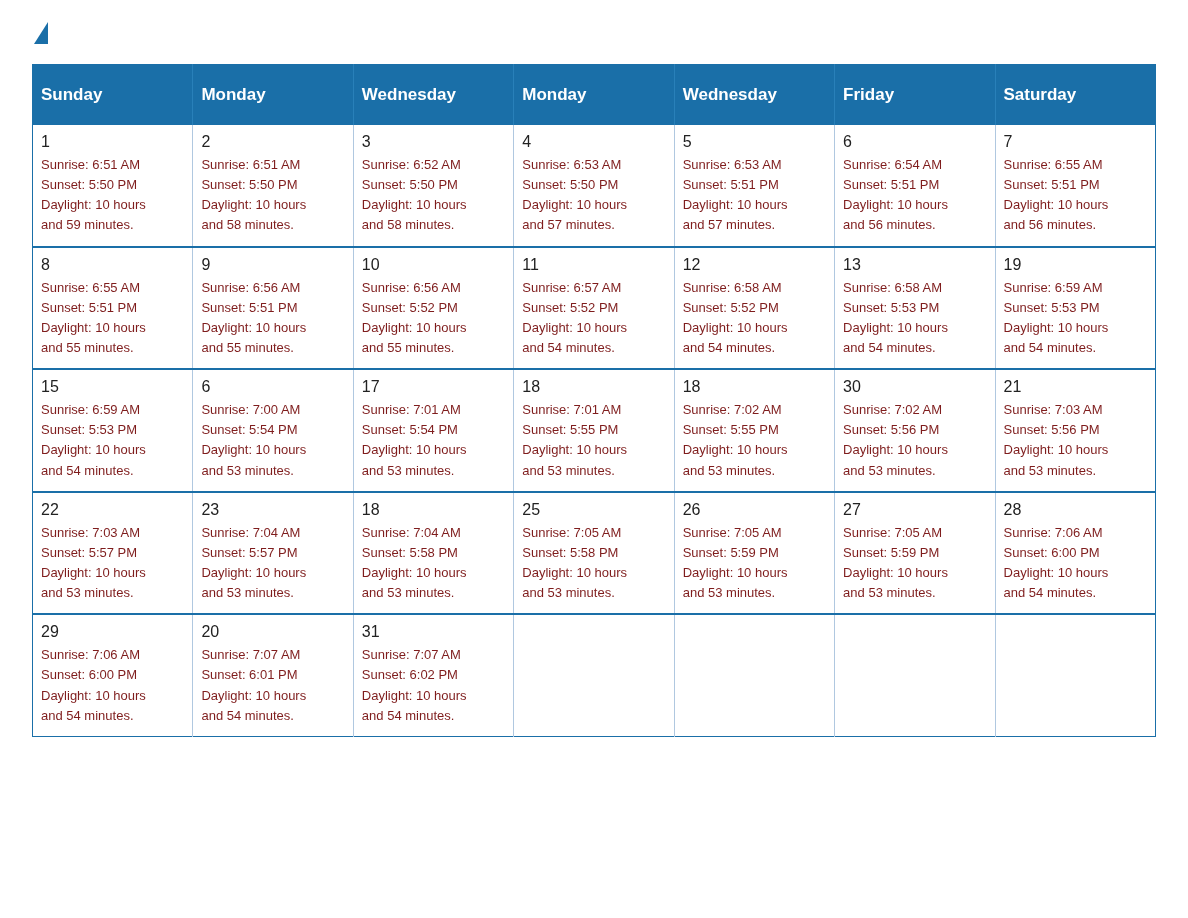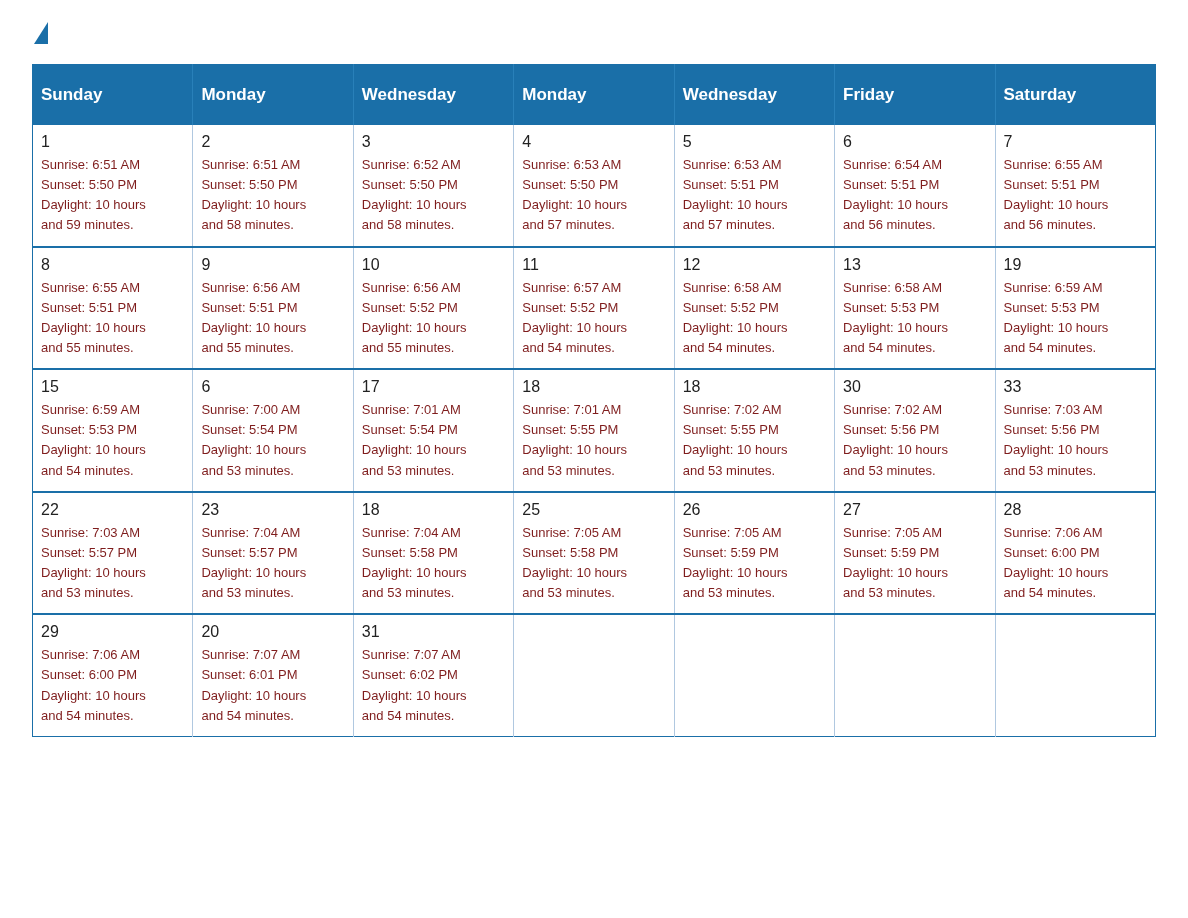--- a/index.html
+++ b/index.html
@@ -215,21 +215,21 @@
       </td>
         <td>
         <span class="day-number">18</span>
         <span class="day-info">Sunrise: 7:02 AM<br>Sunset: 5:55 PM<br>Daylight: 10 hours<br>and 53 minutes.</span>
       </td>
         <td>
         <span class="day-number">30</span>
         <span class="day-info">Sunrise: 7:02 AM<br>Sunset: 5:56 PM<br>Daylight: 10 hours<br>and 53 minutes.</span>
       </td>
         <td>
-        <span class="day-number">33</span>
+        <span class="day-number">21</span>
         <span class="day-info">Sunrise: 7:03 AM<br>Sunset: 5:56 PM<br>Daylight: 10 hours<br>and 53 minutes.</span>
       </td>
       </tr>
       <tr>
         <td>
         <span class="day-number">22</span>
         <span class="day-info">Sunrise: 7:03 AM<br>Sunset: 5:57 PM<br>Daylight: 10 hours<br>and 53 minutes.</span>
       </td>
         <td>
         <span class="day-number">23</span>

